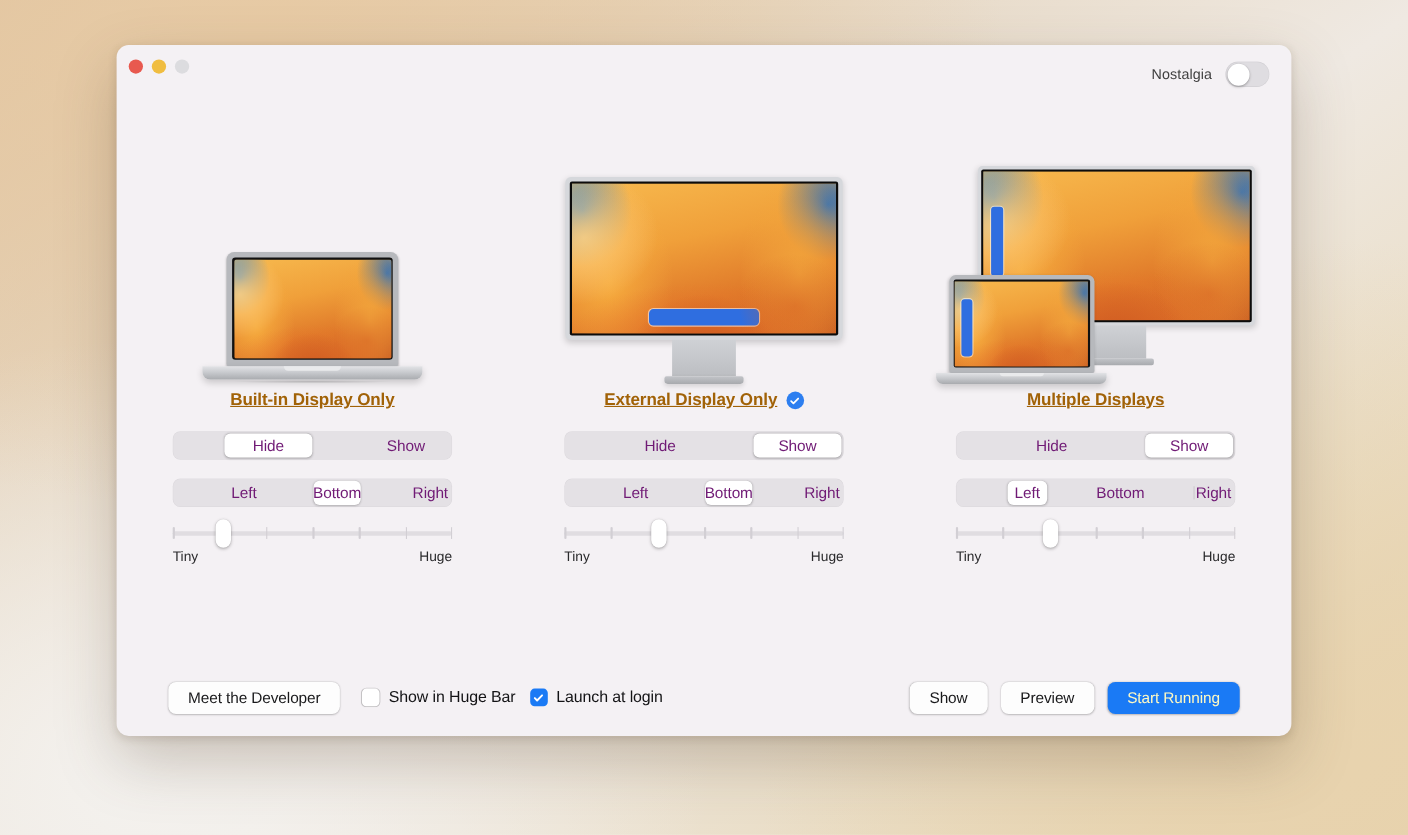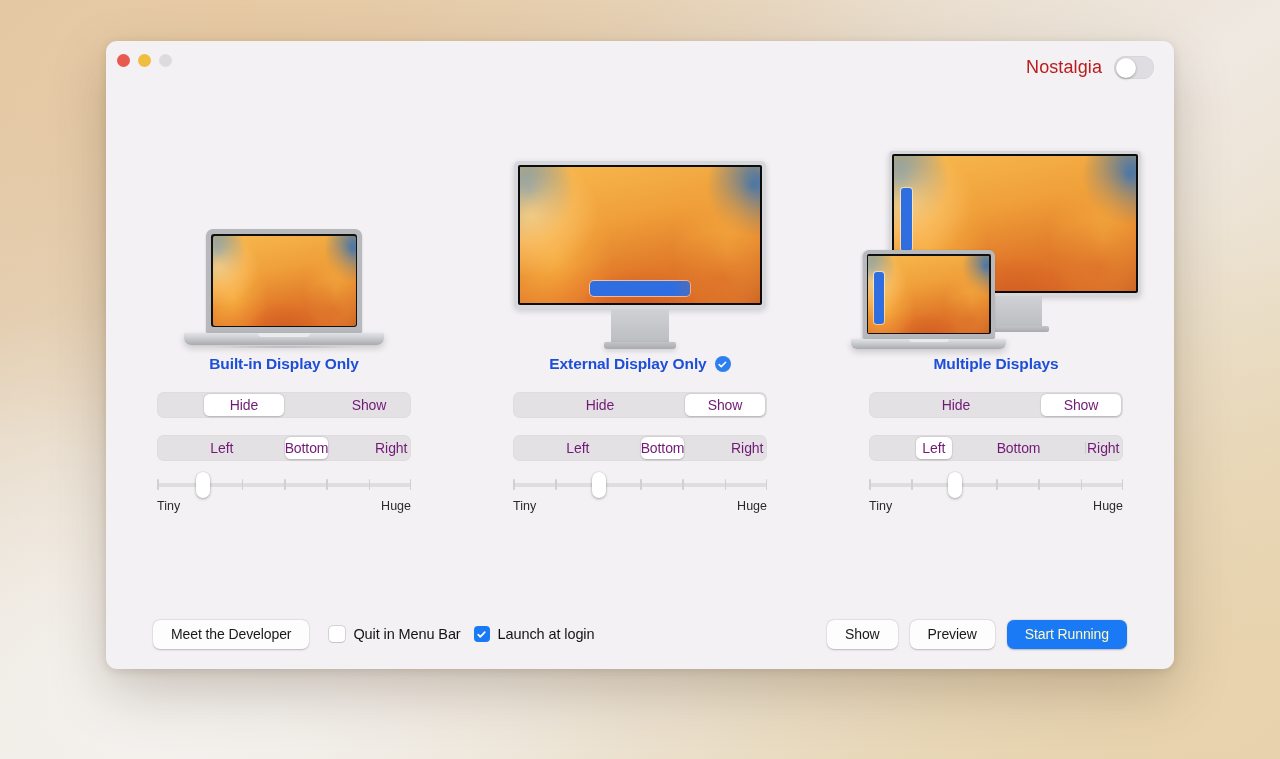--- a/index.html
+++ b/index.html
@@ -52,22 +52,22 @@
   .dot.gray   { background: #dcdcdf; }
 
   .nostalgia-wrap {
     position: absolute;
     right: 20px; top: 15px;
     display: flex;
     align-items: center;
     gap: 12px;
   }
   .nostalgia-label {
-    font-size: 18px;
-    color: #b91c1c;
+    font-size: 13px;
+    color: #404040;
     letter-spacing: .1px;
   }
   .switch {
     width: 40px; height: 23px;
     border-radius: 12px;
     background: #dfdde1;
     position: relative;
     box-shadow: inset 0 0 0 .5px rgba(0,0,0,.06);
   }
   .switch .knob {
@@ -98,26 +98,27 @@
     width: 100%;
     display: flex;
     align-items: flex-end;
     justify-content: center;
     padding-bottom: 4px;
   }
 
   .col-title {
     font-size: 15.5px;
     font-weight: bold;
-    color: #1d4ed8;
+    color: #a16207;
     letter-spacing: -.1px;
     display: flex;
     align-items: center;
     gap: 8px;
     height: 22px;
+    text-decoration: underline;
   }
   .check-badge {
     width: 16px; height: 16px;
     border-radius: 50%;
     background: #2d7ff0;
     display: inline-flex;
     align-items: center;
     justify-content: center;
     flex: none;
   }
@@ -645,21 +646,21 @@
 
   </div>
 
   <div class="bottombar">
     <button class="btn">Meet the Developer</button>
 
     <span class="gap-a"></span>
 
     <label class="cbwrap">
       <span class="cbox"></span>
-      <span>Quit in Menu Bar</span>
+      <span>Show in Huge Bar</span>
     </label>
 
     <span class="gap-c"></span>
 
     <label class="cbwrap">
       <span class="cbox on">
         <svg width="11" height="11" viewBox="0 0 11 11">
           <path d="M2.2 5.6 L4.3 7.8 L8.8 3.1" fill="none" stroke="#fff" stroke-width="1.7" stroke-linecap="round" stroke-linejoin="round"></path>
         </svg>
       </span>

